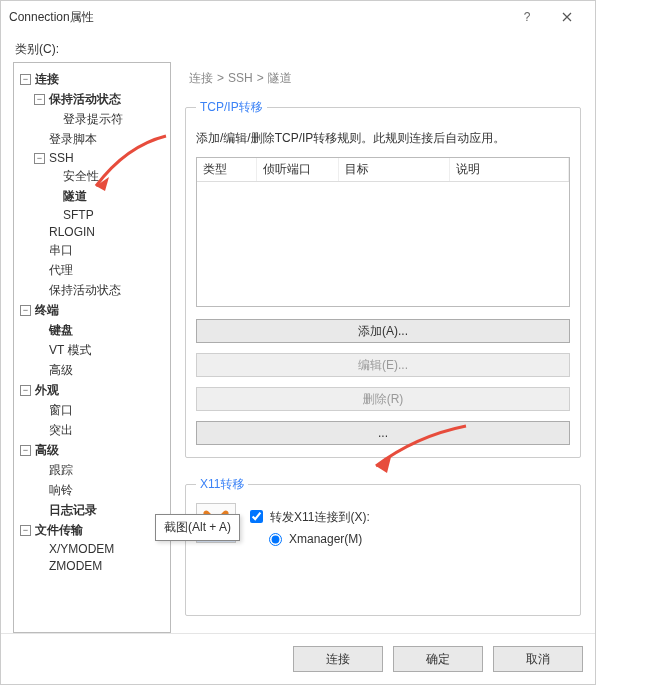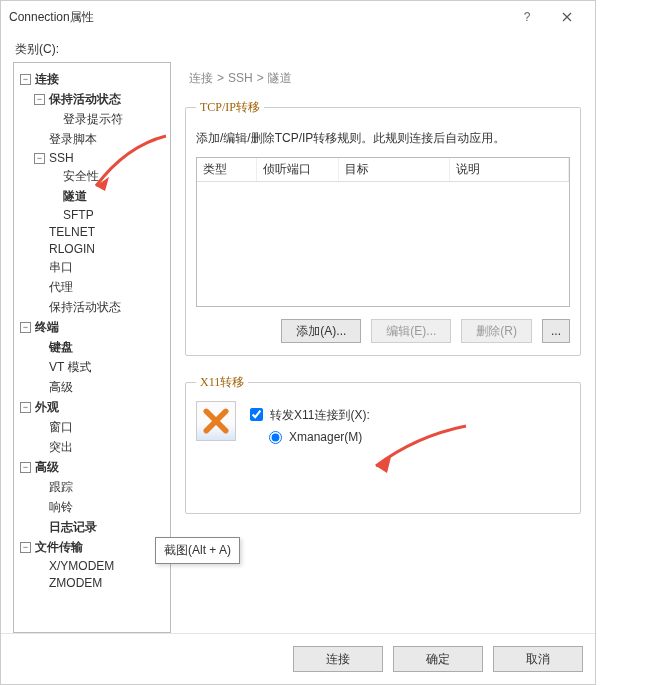--- a/index.html
+++ b/index.html
@@ -17,26 +17,26 @@
   .tree li { margin: 1px 0; }
   .node { display: flex; align-items: center; padding: 1px 2px; white-space: nowrap; cursor: default; }
   .expander { width: 11px; height: 11px; border: 1px solid #888; color: #555; display: inline-flex; align-items: center; justify-content: center; margin-right: 4px; font-size: 9px; line-height: 1; }
   .bold { font-weight: bold; }
   .leaf-pad { display: inline-block; width: 15px; }
   .right-pane { flex: 1; display: flex; flex-direction: column; min-width: 0; }
   .breadcrumb { padding: 8px 6px; color: #888; }
   .breadcrumb .bc-item { color: #888; }
   .breadcrumb .sep { margin: 0 4px; }
   fieldset { border: 1px solid #ccc; border-radius: 2px; margin: 4px 2px 14px 2px; padding: 10px 10px 12px 10px; }
-  legend { padding: 0 4px; color: #a16207; font-family: Liberation Serif, serif; }
+  legend { padding: 0 4px; color: #3b82f6; }
   .desc { margin: 4px 0 10px 0; }
   .table-wrap { border: 1px solid #bbb; height: 150px; overflow: auto; background: #fff; }
   table { width: 100%; border-collapse: collapse; }
   th { text-align: left; font-weight: normal; background: #fff; border-bottom: 1px solid #ddd; border-right: 1px solid #eee; padding: 3px 6px; font-size: 12px; }
-  .btn-row { display: flex; gap: 10px; justify-content: flex-end; margin-top: 12px; }
+  .btn-row { display: flex; gap: 10px; justify-content: flex-end; margin-top: 12px; flex-direction: column; }
   button.win { height: 24px; padding: 0 14px; background: #e9e9e9; border: 1px solid #acacac; font-family: inherit; font-size: 12px; color: #333; }
   button.win:disabled { color: #9a9a9a; background: #efefef; border-color: #cfcfcf; }
   button.win.ellipsis { padding: 0 8px; }
   .x11-row { display: flex; align-items: flex-start; gap: 10px; }
   .xicon { width: 40px; height: 40px; border: 1px solid #ccc; background: linear-gradient(#fbfbfb 60%, #d9e6f7); display: flex; align-items: center; justify-content: center; }
   .xicon svg { width: 26px; height: 26px; }
   .x11-options { flex: 1; }
   .opt-row { display: flex; align-items: flex-end; margin: 4px 0; }
   .opt-row label { margin-left: 4px; }
   .opt-row input[type="text"] { margin-left: 12px; height: 22px; border: 1px solid #bbb; padding: 0 6px; width: 170px; font-family: inherit; color: #333; background: #fff; }
@@ -117,26 +117,20 @@
                         </div>
                       </li>
                     <li>
                         <div class="node">
                           <span class="leaf-pad"></span>
                           <span>SFTP</span>
                         </div>
                       </li>
                   </ul>
                 </li>
-                <li>
-                    <div class="node">
-                      <span class="leaf-pad"></span>
-                      <span>TELNET</span>
-                    </div>
-                  </li>
                 <li>
                     <div class="node">
                       <span class="leaf-pad"></span>
                       <span>RLOGIN</span>
                     </div>
                   </li>
                 <li>
                     <div class="node">
                       <span class="leaf-pad"></span>
                       <span>串口</span>
@@ -315,15 +309,15 @@
 
   <svg class="arrow" style="left:80px; top:130px;" width="90" height="70" viewBox="0 0 90 70">
     <path d="M85 5 Q45 15 15 55" stroke="#e74c3c" stroke-width="3" fill="none"></path>
     <path d="M15 55 L28 46 L24 60 Z" fill="#e74c3c"></path>
   </svg>
   <svg class="arrow" style="left:360px; top:420px;" width="110" height="55" viewBox="0 0 110 55">
     <path d="M105 5 Q55 15 15 45" stroke="#e74c3c" stroke-width="3" fill="none"></path>
     <path d="M15 45 L30 36 L26 52 Z" fill="#e74c3c"></path>
   </svg>
 
-  <div class="tooltip" style="left:154px; top:536px;">截图(Alt + A)</div>
+  <div class="tooltip" style="left:154px; top:513px;">截图(Alt + A)</div>
 
 </div>
 
 </body></html>

